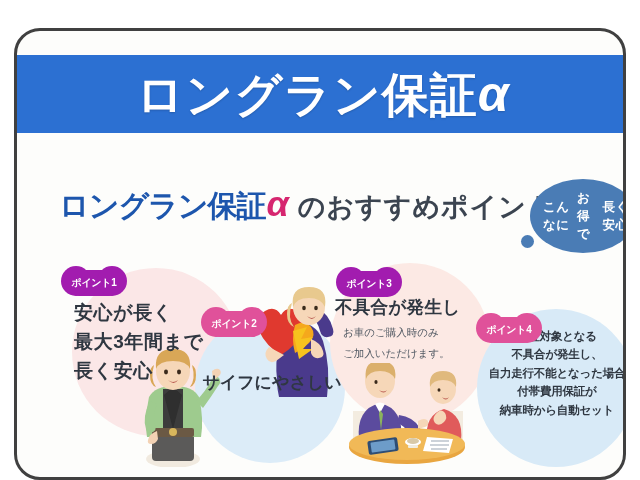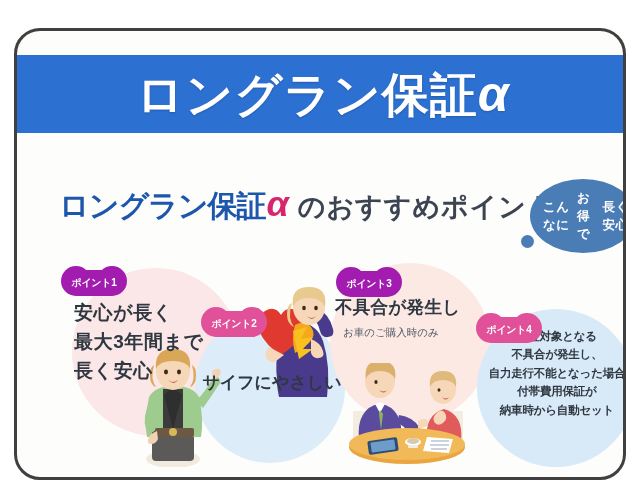--- a/index.html
+++ b/index.html
@@ -319,20 +319,21 @@
     <div class="pt-text pt2">
       <div class="pt-head">サイフにやさしい</div>
     </div>
 
     <div class="badge blue badge-p3">
       <span class="badge-label">ポイント3</span>
     </div>
     <div class="pt-text pt3">
       <div class="pt-head">不具合が発生し</div>
       <div class="pt-sub">お車のご購入時のみ</div>
+      <div class="pt-sub">ご加入いただけます。</div>
     </div>
 
     <div class="badge pink badge-p4">
       <span class="badge-label">ポイント4</span>
     </div>
     <div class="pt-text pt4">
       <div class="pt-sub">保証対象となる</div>
       <div class="pt-sub">不具合が発生し、</div>
       <div class="pt-sub">自力走行不能となった場合</div>
       <div class="pt-sub">付帯費用保証が</div>

